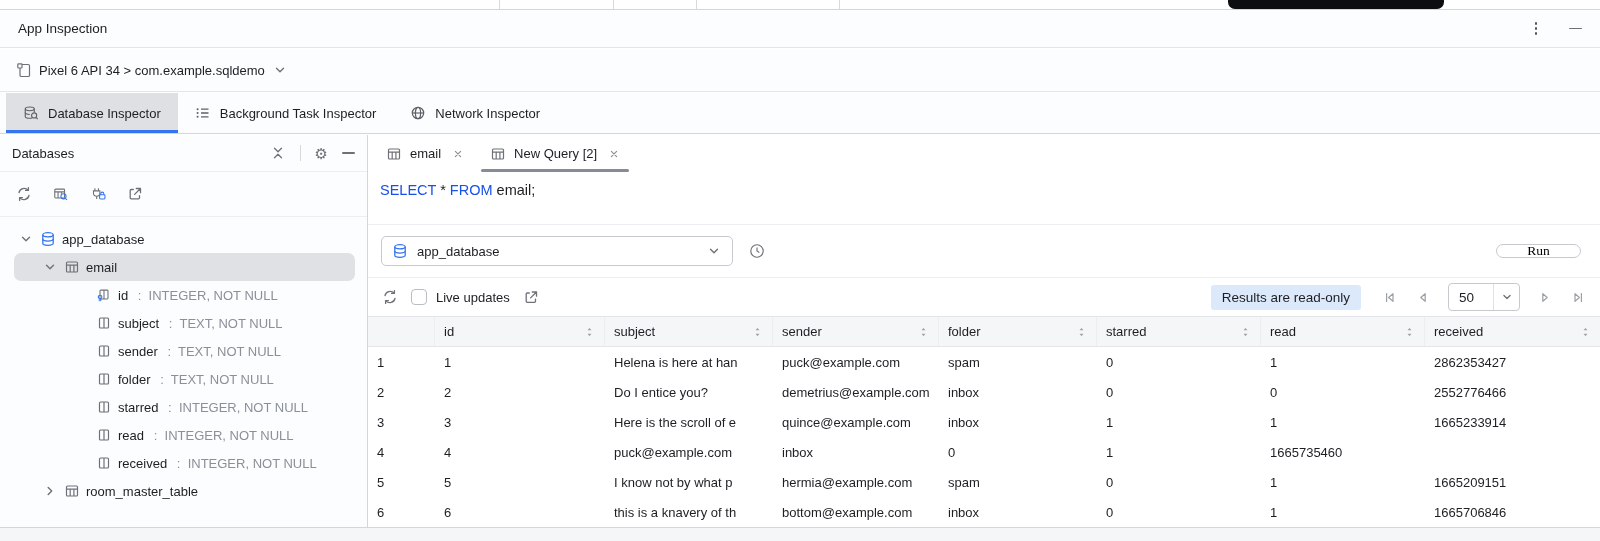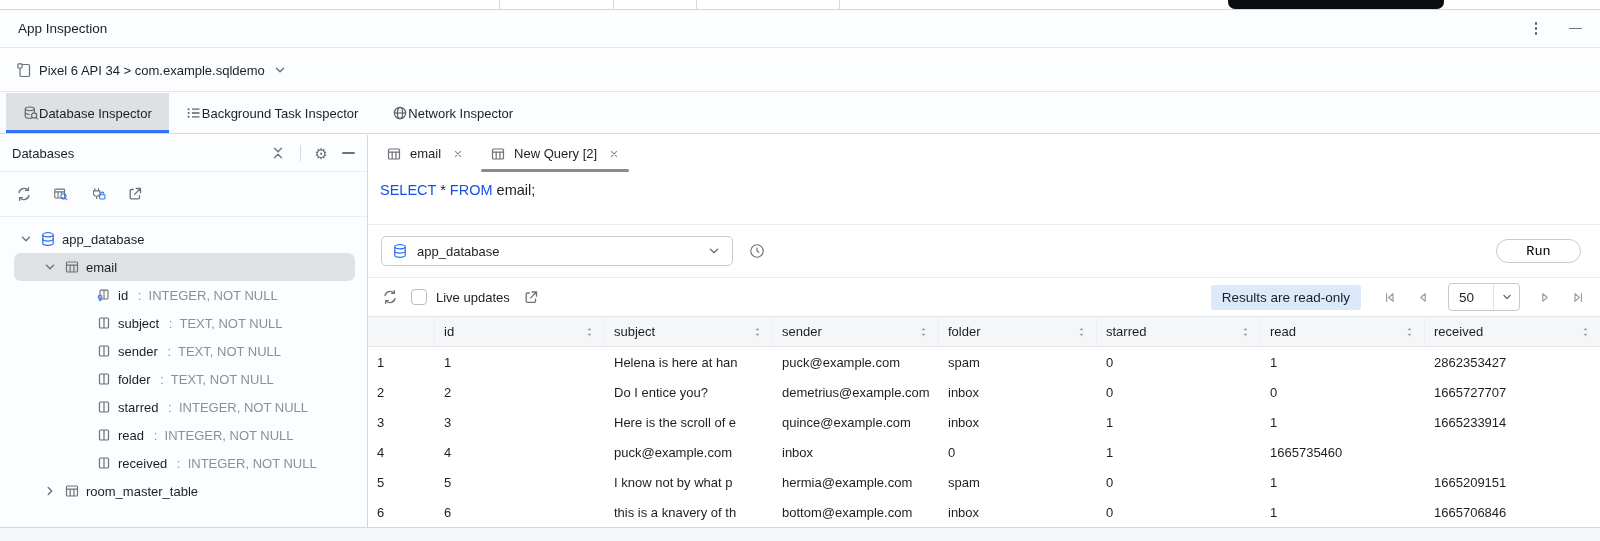--- a/index.html
+++ b/index.html
@@ -21,21 +21,21 @@
   .kebab i{width:2.5px;height:2.5px;border-radius:50%;background:#55585e}
   .minbar{width:13px;height:1.6px;background:#6e7178;border-radius:1px}
 
   
   .devicebar{position:absolute;top:49px;left:0;right:0;height:43px;display:flex;align-items:center;gap:7px;
              padding:0 16px;border-bottom:1px solid #e3e5e9;background:#fcfdfe;box-sizing:border-box}
 
   
   .tabsrow{position:absolute;top:93px;left:0;right:0;height:41px;display:flex;align-items:stretch;
            padding-left:6px;border-bottom:1px solid #d4d6db;background:#fcfdfe;box-sizing:border-box}
-  .itab{display:flex;align-items:center;padding:0 17px;position:relative}
+  .itab{display:flex;align-items:center;gap:9px;padding:0 17px;position:relative}
   .itab.sel{background:#dee0e4}
   .itab.sel::after{content:"";position:absolute;left:0;right:0;bottom:0;height:3px;background:#3574f0}
 
   
   .main{position:absolute;top:135px;left:0;right:0;bottom:13px;display:flex}
   .left{width:368px;min-width:368px;border-right:1px solid #d4d6db;background:#fcfdfe;
         display:flex;flex-direction:column;box-sizing:border-box}
   .lhead{height:37px;display:flex;align-items:center;padding:0 12px;border-bottom:1px solid #eceef1;box-sizing:border-box}
   .lhead .grp{margin-left:auto;display:flex;align-items:center;gap:14px}
   .vsep{width:1px;height:16px;background:#d7d9dd}
@@ -53,22 +53,22 @@
   .etab{display:flex;align-items:center;gap:8px;padding:0 10px;position:relative}
   .etab.sel::after{content:"";position:absolute;left:1px;right:1px;bottom:0;height:3.5px;background:#868c95;border-radius:2px}
   .eclose{margin-left:3px;display:flex}
   .sqlarea{height:53px;box-sizing:border-box;padding:10px 12px 0;font-size:14.5px;border-bottom:1px solid #eceef1}
   .kw{color:#1750eb}
   .querybar{height:53px;box-sizing:border-box;display:flex;align-items:center;padding:0 19px 0 13px;border-bottom:1px solid #eceef1}
   .combo{width:352px;height:30px;box-sizing:border-box;border:1px solid #c6c9cf;border-radius:5px;background:#fff;
          display:flex;align-items:center;gap:9px;padding:0 10px}
   .combo .chev{margin-left:auto}
   .clockwrap{margin-left:16px;display:flex}
-  .runbtn{margin-left:auto;width:85px;height:24px;box-sizing:border-box;border:1px solid #c6c9cf;border-radius:14px;
-          background:#fff;font-size:13.5px;display:flex;align-items:center;justify-content:center;font-family:Liberation Mono, monospace}
+  .runbtn{margin-left:auto;width:85px;height:14px;box-sizing:border-box;border:1px solid #c6c9cf;border-radius:14px;
+          background:#fff;font-size:13.5px;display:flex;align-items:center;justify-content:center;font-family:Liberation Serif, serif}
   .resbar{height:38px;display:flex;align-items:center;gap:13px;padding:0 14px;box-sizing:border-box}
   .cbox{width:16px;height:16px;border:1.5px solid #b9bdc4;border-radius:4px;background:#fff;box-sizing:border-box}
   .badge{margin-left:auto;background:#dce9fb;border-radius:3px;padding:5px 11px;font-size:13.5px}
   .pager{display:flex;align-items:center;gap:17px;margin-left:8px}
   .pcombo{width:72px;height:28px;box-sizing:border-box;border:1px solid #c6c9cf;border-radius:4px;background:#fff;
           display:flex;align-items:center}
   .pcombo .v{flex:1;padding-left:10px;font-size:13.5px}
   .pcombo .cw{width:25px;align-self:stretch;display:flex;align-items:center;justify-content:center;border-left:1px solid #dfe1e5}
 
   .grid{flex:1;display:flex;flex-direction:column;overflow:hidden}
@@ -526,21 +526,21 @@
               <div class="gc">2862353427</div>
             </div>
             <div class="grow">
               <div class="gc">2</div>
               <div class="gc">2</div>
               <div class="gc">Do I entice you?</div>
               <div class="gc">demetrius@example.com</div>
               <div class="gc">inbox</div>
               <div class="gc">0</div>
               <div class="gc">0</div>
-              <div class="gc">1665727707</div>
+              <div class="gc">2552776466</div>
             </div>
             <div class="grow">
               <div class="gc">3</div>
               <div class="gc">3</div>
               <div class="gc">Here is the scroll of e</div>
               <div class="gc">quince@example.com</div>
               <div class="gc">inbox</div>
               <div class="gc">1</div>
               <div class="gc">1</div>
               <div class="gc">1665233914</div>

